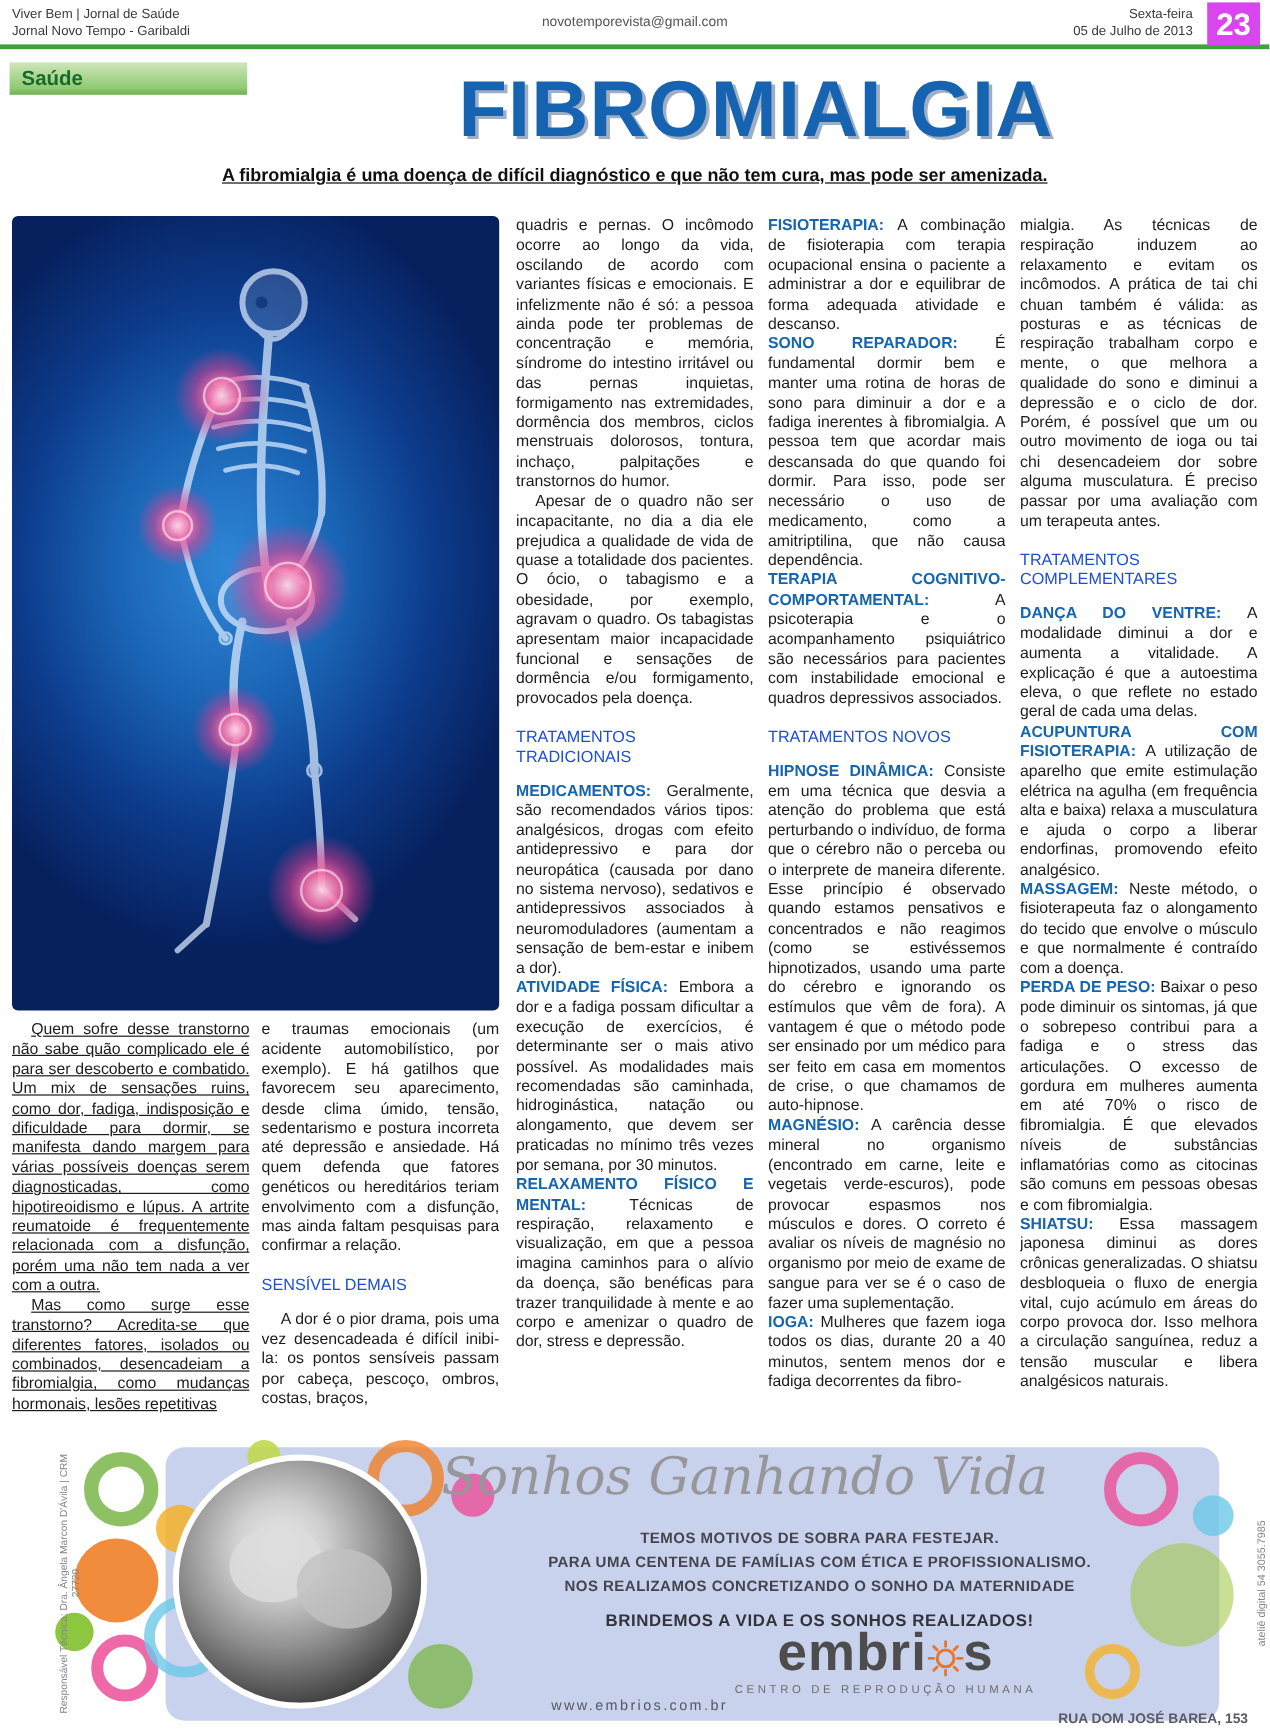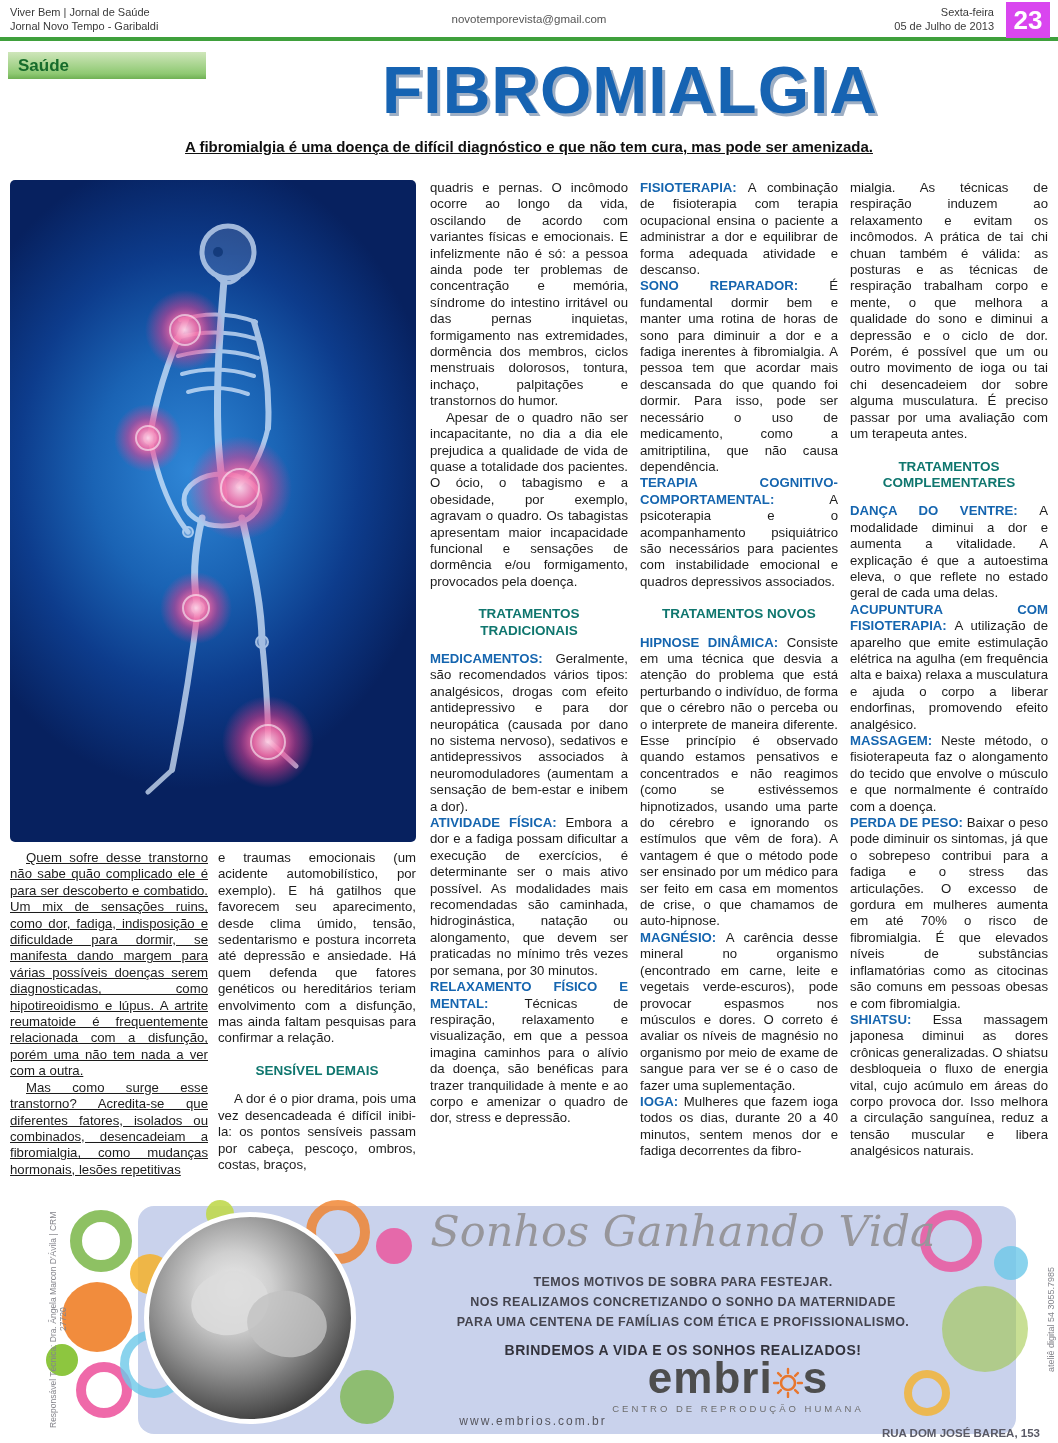--- a/index.html
+++ b/index.html
@@ -34,21 +34,21 @@
   
   .col { position:absolute; width:198px; font-size:13.2px; line-height:16.4px; color:#1c1c1c;
          text-align:justify; overflow:hidden; }
   #col1 { left:10px;  top:850px; height:343px;text-decoration:underline; }
   #col2 { left:218px; top:850px; height:343px; }
   #col3 { left:430px; top:180px; height:1014px; }
   #col4 { left:640px; top:180px; height:1014px; }
   #col5 { left:850px; top:180px; height:1014px; }
   .col p.indent { text-indent:16px; }
   .col .lead { color:#1565af; font-weight:bold; }
-  .col-head { color:#0f766e; font-weight:bold; text-align:center; font-size:13.5px; margin:16px 0 12px; }
+  .col-head { color:#1d4ed8; font-weight:normal; text-align:left; font-size:13.5px; margin:16px 0 12px; }
 
   
   .ad { position:absolute; left:8px; top:1202px; width:1042px; height:235px; }
   .ad-panel { position:absolute; left:130px; top:4px; width:878px; height:228px; background:#c9d2ec; border-radius:16px; }
   .circ { position:absolute; border-radius:50%; }
   .c1 { left:62px;  top:8px;   width:62px; height:62px; border:12px solid #7ab648; opacity:.85; }
   .c2 { left:54px;  top:80px;  width:70px; height:70px; background:#f07f28; opacity:.9; }
   .c3 { left:68px;  top:160px; width:56px; height:56px; border:10px solid #ec4f9a; opacity:.85; }
   .c4 { left:38px;  top:142px; width:32px; height:32px; background:#8dc63f; }
   .c5 { left:122px; top:52px;  width:40px; height:40px; background:#f5b12a; opacity:.85; }
@@ -61,21 +61,21 @@
   .c12{ left:896px; top:168px; width:46px; height:46px; border:8px solid #f5b12a; opacity:.8; }
   .c13{ left:986px; top:44px;  width:34px; height:34px; background:#6dc8e8; opacity:.8; }
   .c14{ left:198px; top:-2px;  width:28px; height:28px; background:#c0d84f; opacity:.9; }
   .ad-photo { position:absolute; left:136px; top:10px; width:212px; height:212px; border-radius:50%;
               border:5px solid #fff; overflow:hidden;
               background:radial-gradient(circle at 42% 36%, #ededed 0%, #cfcfcf 22%, #8f8f8f 48%, #3c3c3c 78%, #1c1c1c 100%); }
   .baby1 { position:absolute; left:42px; top:54px; width:78px; height:64px; border-radius:50%;
            background:#dcdcdc; opacity:.85; transform:rotate(-12deg); }
   .baby2 { position:absolute; left:98px; top:74px; width:80px; height:66px; border-radius:50%;
            background:#c2c2c2; opacity:.8; transform:rotate(10deg); }
-  .ad-script { position:absolute; left:360px; top:4px; width:630px; text-align:center;
+  .ad-script { position:absolute; left:360px; top:4px; width:630px; text-align:left;
                font-family:"DejaVu Serif",serif; font-style:italic; font-size:43px; color:#97969b; }
   .ad-lines { position:absolute; left:360px; top:70px; width:630px; text-align:center;
               font-size:12.5px; font-weight:bold; letter-spacing:.4px; color:#44444e; line-height:20px; }
   .ad-toast { margin-top:8px; font-size:14px; color:#33333c; letter-spacing:.5px; }
   .ad-logo { position:absolute; left:600px; top:152px; width:260px; text-align:center; }
   .ad-logo .word { font-size:44px; font-weight:bold; color:#4d4d4d; letter-spacing:1px; line-height:48px; }
   .logo-sun { vertical-align:-5px; }
   .ad-logo .sub { font-size:9.5px; letter-spacing:3px; color:#6d6d6d; margin-top:1px; }
   .ad-web { position:absolute; left:420px; top:212px; width:210px; text-align:center;
             font-size:12px; letter-spacing:2px; color:#56565e; }
@@ -217,22 +217,22 @@
 
     <div class="ad-photo">
       <div class="baby1"></div>
       <div class="baby2"></div>
     </div>
 
     <div class="ad-script">Sonhos Ganhando Vida</div>
 
     <div class="ad-lines">
       <div>TEMOS MOTIVOS DE SOBRA PARA FESTEJAR.</div>
+      <div>PARA UMA CENTENA DE FAMÍLIAS COM ÉTICA E PROFISSIONALISMO.</div>
       <div>NOS REALIZAMOS CONCRETIZANDO O SONHO DA MATERNIDADE</div>
-      <div>PARA UMA CENTENA DE FAMÍLIAS COM ÉTICA E PROFISSIONALISMO.</div>
       <div class="ad-toast">BRINDEMOS A VIDA E OS SONHOS REALIZADOS!</div>
     </div>
 
     <div class="ad-logo">
       <div class="word">
         <span>embri</span><svg class="logo-sun" width="30" height="34" viewBox="0 0 30 34">
             <g stroke="#e8762d" stroke-width="2.4" stroke-linecap="round">
               <line x1="25" y1="19" x2="29" y2="19"></line>
               <line x1="15" y1="9" x2="15" y2="5"></line>
               <line x1="5" y1="19" x2="1" y2="19"></line>

